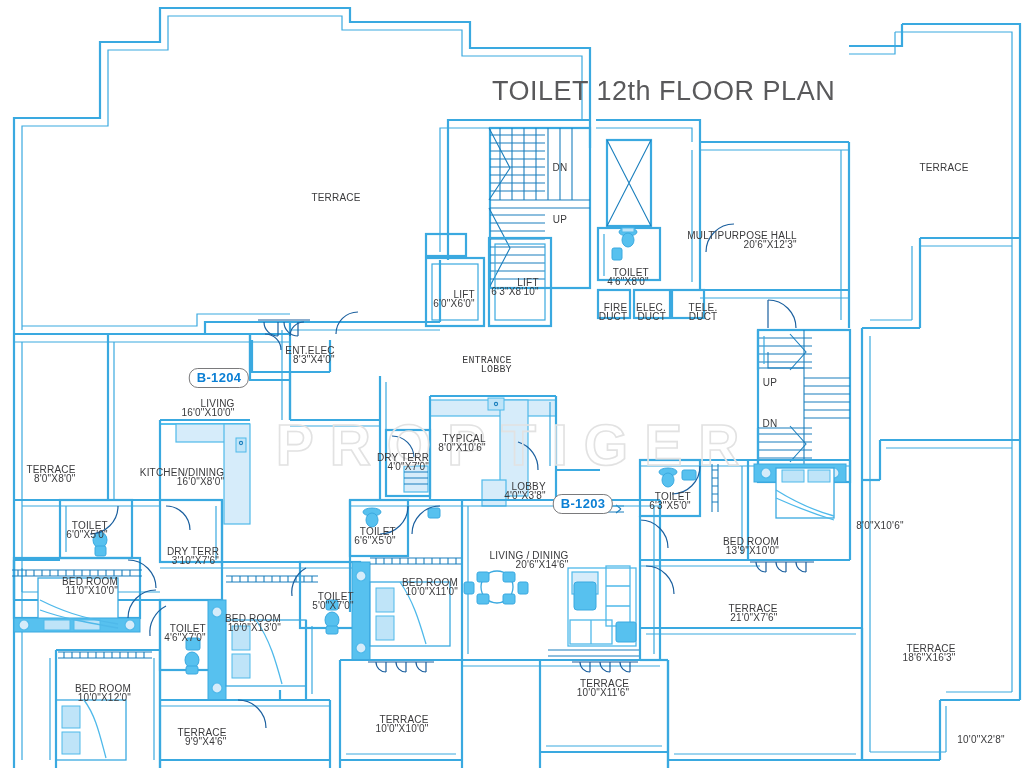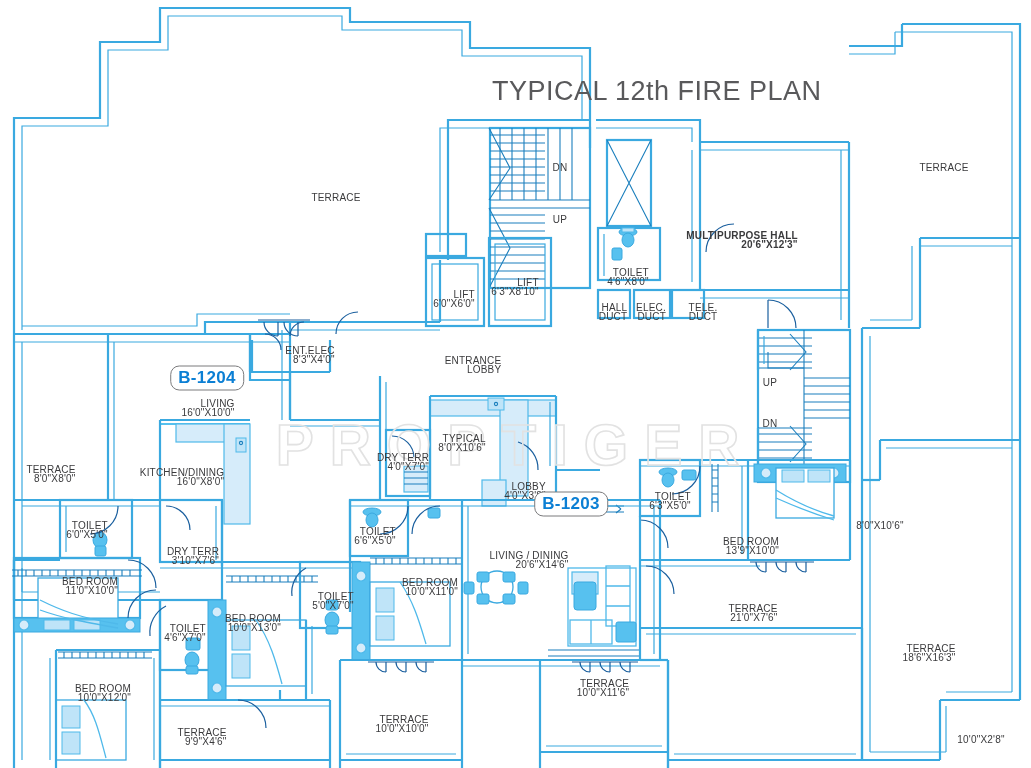--- a/index.html
+++ b/index.html
@@ -12,22 +12,22 @@
   }
   .lbl{
     position:absolute; color:#3a3a3c; font-family:"Liberation Sans",sans-serif;
     font-size:10px; line-height:9.2px; letter-spacing:0.2px; text-align:right;
     white-space:nowrap; transform:translateX(-50%); font-stretch:condensed;
   }
   .lbl .d{display:block;}
   .unit{
     position:absolute; transform:translate(-50%,-50%);
     background:#ffffff; border:1.4px solid #7a7a7c; border-radius:9px;
-    color:#0b7fd4; font-size:17px; font-weight:bold; letter-spacing:0.3px;
-    padding:1px 7px 2px 7px; white-space:nowrap;
+    color:#0b7fd4; font-size:13px; font-weight:bold; letter-spacing:0.3px;
+    padding:1px 7px 2px 7px; white-space:nowrap;margin-left:12px;
   }
   .wm{
     position:absolute; left:50%; top:445px; transform:translate(-50%,-50%);
     font-size:57px; letter-spacing:16px; font-weight:bold;
     color:transparent; -webkit-text-stroke:1.6px #e2e2e2;
     font-family:"Liberation Sans",sans-serif; white-space:nowrap;
     pointer-events:none;
   }
 </style>
 </head>
@@ -480,21 +480,21 @@
       <path class="door" d="M264,322 a14,14 0 0 0 14,14 M278,322 L278,336"></path>
       <path class="door" d="M284,322 a14,14 0 0 0 14,14 M298,322 L298,336"></path>
       <path class="door" d="M304,322 a14,14 0 0 0 -14,14"></path>
       <path class="door" d="M258,320 L310,320"></path>
       <path class="door" d="M336,334 a22,22 0 0 1 22,-22"></path>
     </g>
   </svg>
 
   <div class="wm">PROPTIGER</div>
 
-  <div class="title" style="left:492px; top:76px;">TYPICAL 12th FIRE PLAN</div>
+  <div class="title" style="left:492px; top:76px;">TOILET 12th FLOOR PLAN</div>
 
   <div id="labels">
       <div class="lbl" style="left: 336px; top: 193px;">
         <span class="d">TERRACE</span>
       </div>
       <div class="lbl" style="left: 944px; top: 163px;">
         <span class="d">TERRACE</span>
       </div>
       <div class="lbl" style="left: 560px; top: 163px;">
         <span class="d">DN</span>
@@ -508,40 +508,40 @@
       </div>
       <div class="lbl" style="left: 515px; top: 278px;">
         <span class="d">LIFT</span>
         <span class="d">6'3"X8'10"</span>
       </div>
       <div class="lbl" style="left: 628px; top: 268px;">
         <span class="d">TOILET</span>
         <span class="d">4'6"X8'0"</span>
       </div>
       <div class="lbl" style="left: 613px; top: 303px;">
-        <span class="d">HALL</span>
+        <span class="d">FIRE</span>
         <span class="d">DUCT</span>
       </div>
       <div class="lbl" style="left: 651px; top: 303px;">
         <span class="d">ELEC.</span>
         <span class="d">DUCT</span>
       </div>
       <div class="lbl" style="left: 686px; top: 303px; margin-left: 17px;">
         <span class="d">TELE.</span>
         <span class="d">DUCT</span>
       </div>
-      <div class="lbl" style="left: 742px; top: 231px; font-weight: bold;">
+      <div class="lbl" style="left: 742px; top: 231px;">
         <span class="d">MULTIPURPOSE HALL</span>
         <span class="d">20'6"X12'3"</span>
       </div>
       <div class="lbl" style="left: 310px; top: 346px;">
         <span class="d">ENT.ELEC</span>
         <span class="d">8'3"X4'0"</span>
       </div>
-      <div class="lbl" style="left: 473px; top: 356px;">
+      <div class="lbl" style="left: 487px; top: 356px; font-family: Liberation Mono, monospace;">
         <span class="d">ENTRANCE</span>
         <span class="d">LOBBY</span>
       </div>
       <div class="lbl" style="left: 770px; top: 378px;">
         <span class="d">UP</span>
       </div>
       <div class="lbl" style="left: 770px; top: 419px;">
         <span class="d">DN</span>
       </div>
       <div class="lbl" style="left: 208px; top: 399px;">

